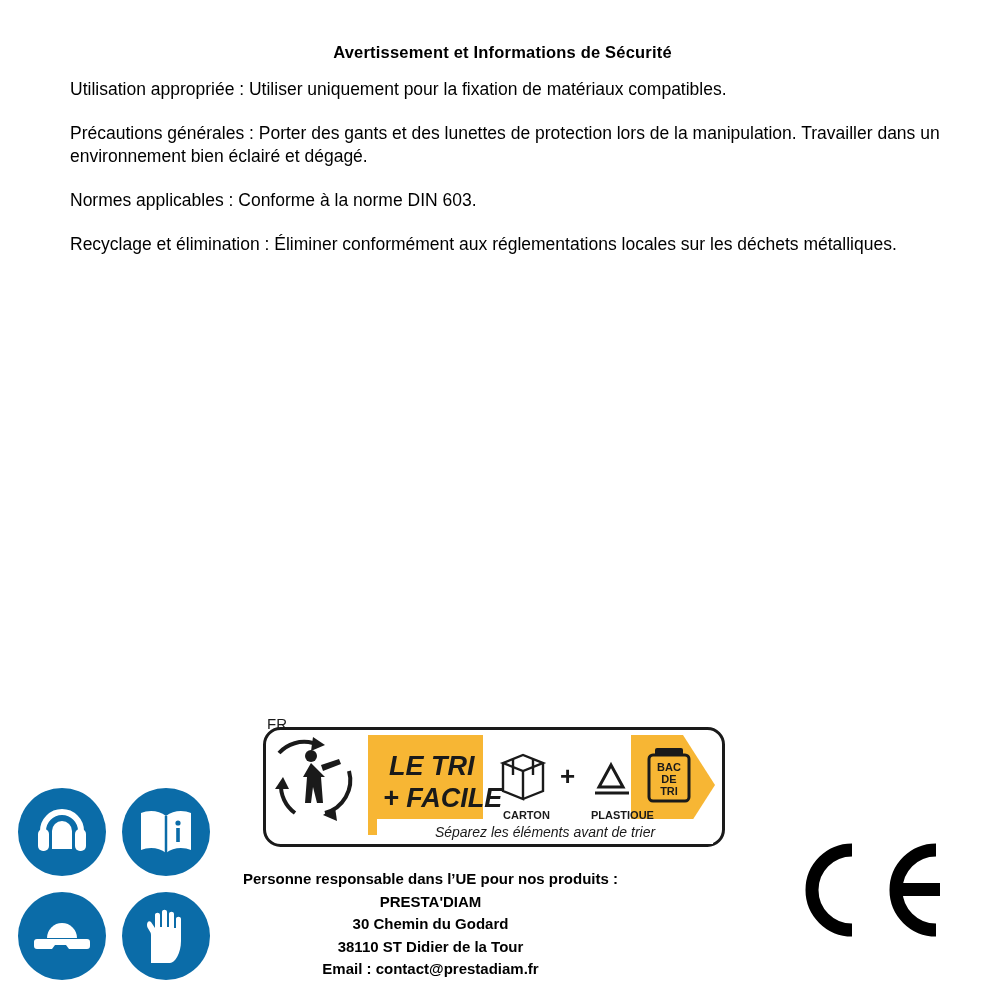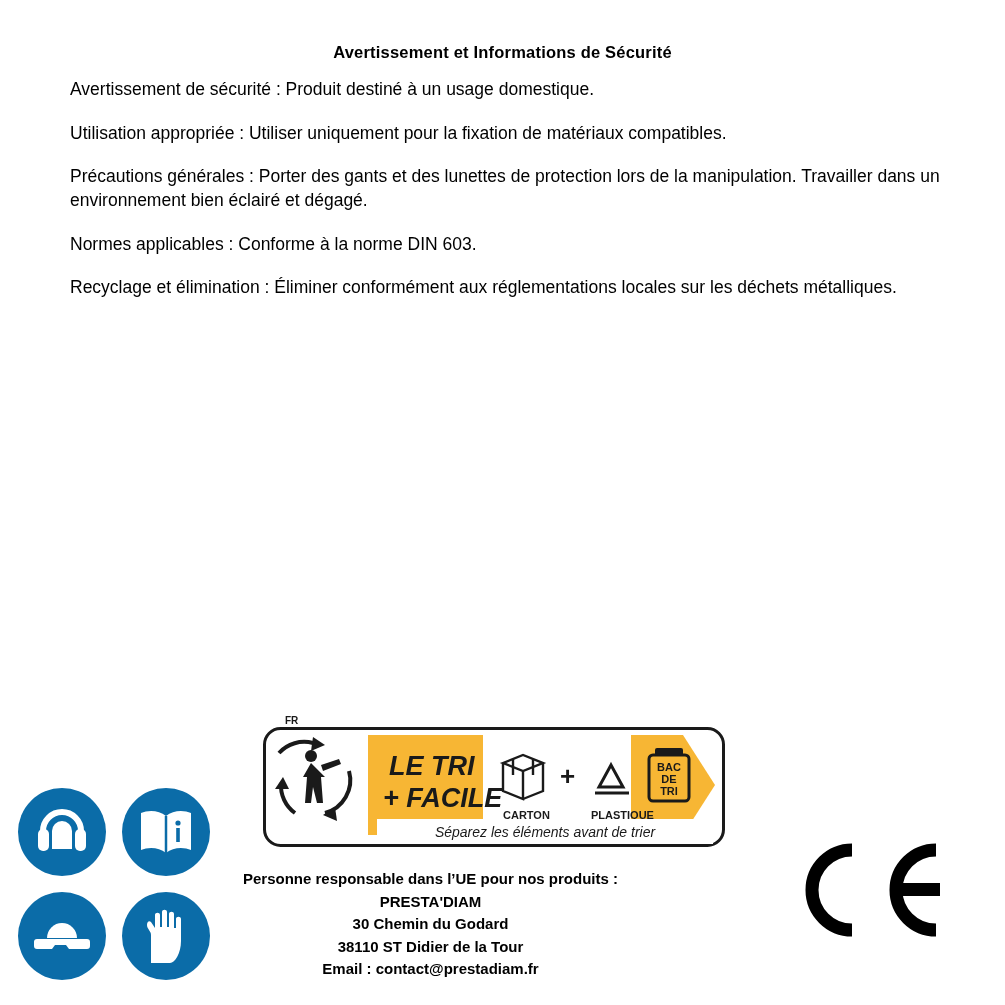--- a/index.html
+++ b/index.html
@@ -69,24 +69,24 @@
   
   .tri-label {
     position: absolute;
     left: 263px;
     top: 715px;
     width: 462px;
     height: 135px;
   }
   .tri-fr {
     position: absolute;
-    left: 22px;
+    left: 4px;
     top: 0px;
-    font-size: 10px;
-    font-weight: bold;
+    font-size: 15px;
+    font-weight: normal;
     color: #1a1a1a;
   }
 
   
   .ce-mark {
     position: absolute;
     left: 800px;
     top: 840px;
     width: 150px;
     height: 100px;
@@ -104,21 +104,20 @@
     line-height: 1.5;
   }
   .footer div { white-space: nowrap; }
 </style>
 </head>
 <body>
 
 <div class="doc-title">Avertissement et Informations de Sécurité</div>
 
 <div class="body-block">
-  <p class="para">Avertissement de sécurité : Produit destiné à un usage domestique.</p>
   <p class="para">Utilisation appropriée : Utiliser uniquement pour la fixation de matériaux compatibles.</p>
   <p class="para">Précautions générales : Porter des gants et des lunettes de protection lors de la manipulation. Travailler dans un environnement bien éclairé et dégagé.</p>
   <p class="para">Normes applicables : Conforme à la norme DIN 603.</p>
   <p class="para">Recyclage et élimination : Éliminer conformément aux réglementations locales sur les déchets métalliques.</p>
 </div>
 
 <div class="picto-grid">
 
   <div class="picto p1">
     <svg width="62" height="62" viewBox="0 0 62 62" aria-hidden="true">

